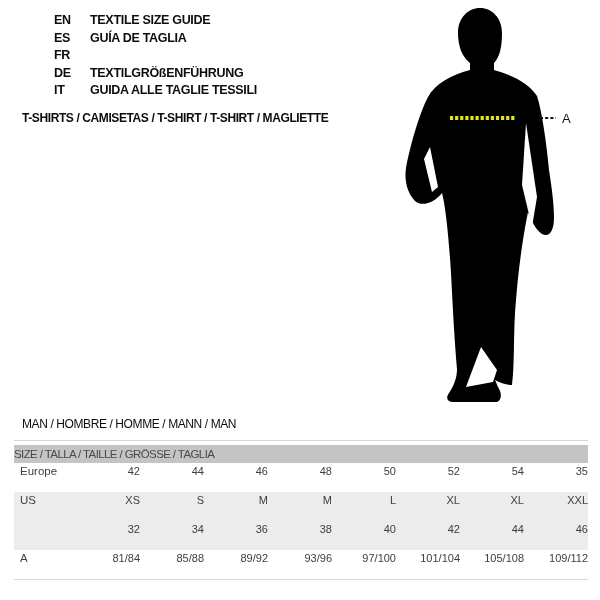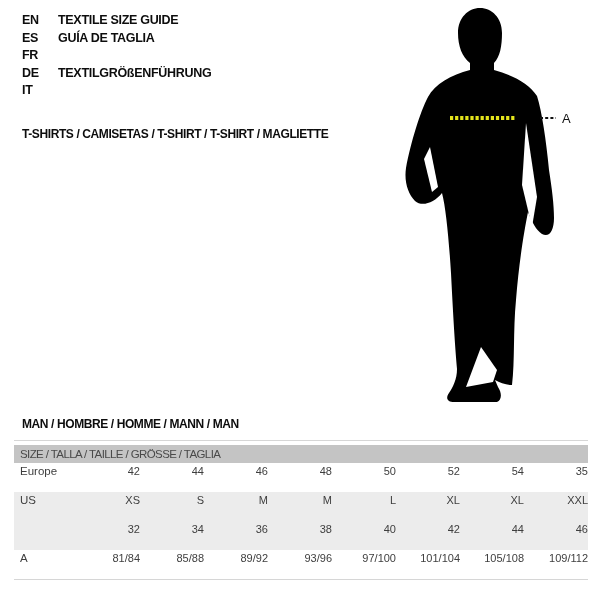--- a/index.html
+++ b/index.html
@@ -18,50 +18,50 @@
     width:600px;height:600px;background:#ffffff;overflow:hidden;position:relative;
     font-family:"Liberation Sans","DejaVu Sans",sans-serif;
     -webkit-font-smoothing:antialiased;
   }
   .canvas{position:absolute;inset:0;width:600px;height:600px;}
 
   
   .lang-list{position:absolute;left:22px;top:12px;}
   .lang-row{display:grid;grid-template-columns:36px auto;line-height:17.5px;}
   .lang-code,.lang-title{
-    font-size:12.5px;font-weight:700;letter-spacing:-0.3px;color:var(--heading-text);white-space:nowrap;
+    font-size:12.5px;font-weight:700;letter-spacing:-0.3px;color:var(--heading-text);white-space:nowrap;margin-left:32px;
   }
 
   
   .categories{position:absolute;left:22px;top:109px;}
   .category-line{
     font-size:12px;font-weight:700;letter-spacing:-0.4px;line-height:18px;
-    color:var(--heading-text);white-space:nowrap;margin-top:16px;
+    color:var(--heading-text);white-space:nowrap;
   }
 
   
   .figure{position:absolute;left:396px;top:1px;width:205px;height:410px;}
   .fig-svg .body{fill:var(--silhouette);stroke:none;}
   .fig-svg .gap{fill:#ffffff;stroke:none;}
   .fig-svg .measure{stroke:var(--measure-line);stroke-width:4;stroke-dasharray:3.2 1.9;fill:none;}
   .fig-svg .leader{stroke:var(--leader);stroke-width:2;stroke-dasharray:3 2.2;fill:none;}
   .fig-label{font-family:"Liberation Sans","DejaVu Sans",sans-serif;font-size:13px;fill:#111;}
 
   
   .man-heading{
     position:absolute;left:22px;top:417px;
-    font-size:12px;font-weight:700;letter-spacing:-0.4px;color:var(--heading-text);white-space:nowrap;
+    font-size:12px;font-weight:400;letter-spacing:-0.4px;color:var(--heading-text);white-space:nowrap;
   }
 
   
   .size-table{position:absolute;left:14px;top:440px;width:574px;}
   .rule{height:1px;background:var(--rule);}
   .thead{
     margin-top:4px;height:18px;line-height:18px;background:var(--header-bg);
-    padding-left:6px;font-size:11.5px;letter-spacing:-0.6px;color:var(--header-text);
+    font-size:11.5px;letter-spacing:-0.6px;color:var(--header-text);
     white-space:nowrap;box-sizing:border-box;
   }
   .trow{
     display:grid;grid-template-columns:62px repeat(8,1fr);
     height:29px;line-height:17px;font-size:11px;color:var(--table-text);
   }
   .trow.stripe{background:var(--stripe-bg);}
   .tlabel{padding-left:6px;font-size:11.5px;white-space:nowrap;}
   .tcell{text-align:right;white-space:nowrap;}
 
@@ -87,20 +87,21 @@
     </div>
     <div class="lang-row">
       <span class="lang-code">FR</span>
     </div>
     <div class="lang-row">
       <span class="lang-code">DE</span>
       <span class="lang-title">TEXTILGRÖßENFÜHRUNG</span>
     </div>
     <div class="lang-row">
       <span class="lang-code">IT</span>
+      <span class="lang-title">GUIDA ALLE TAGLIE TESSILI</span>
     </div>
   </div>
 
   <div class="categories">
     <div class="category-line">T-SHIRTS / CAMISETAS / T-SHIRT / T-SHIRT / MAGLIETTE</div>
   </div>
 
   <div class="figure">
     <svg class="fig-svg" viewBox="0 0 205 410" width="205" height="410" aria-hidden="true">
       <path class="body" d="

